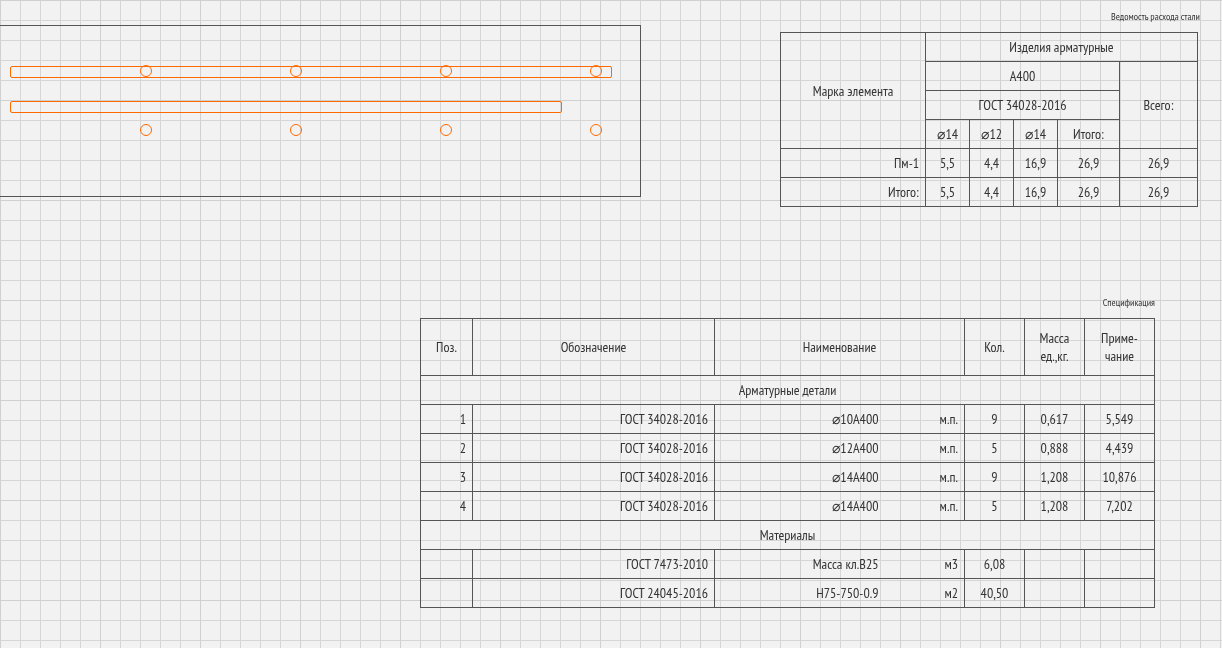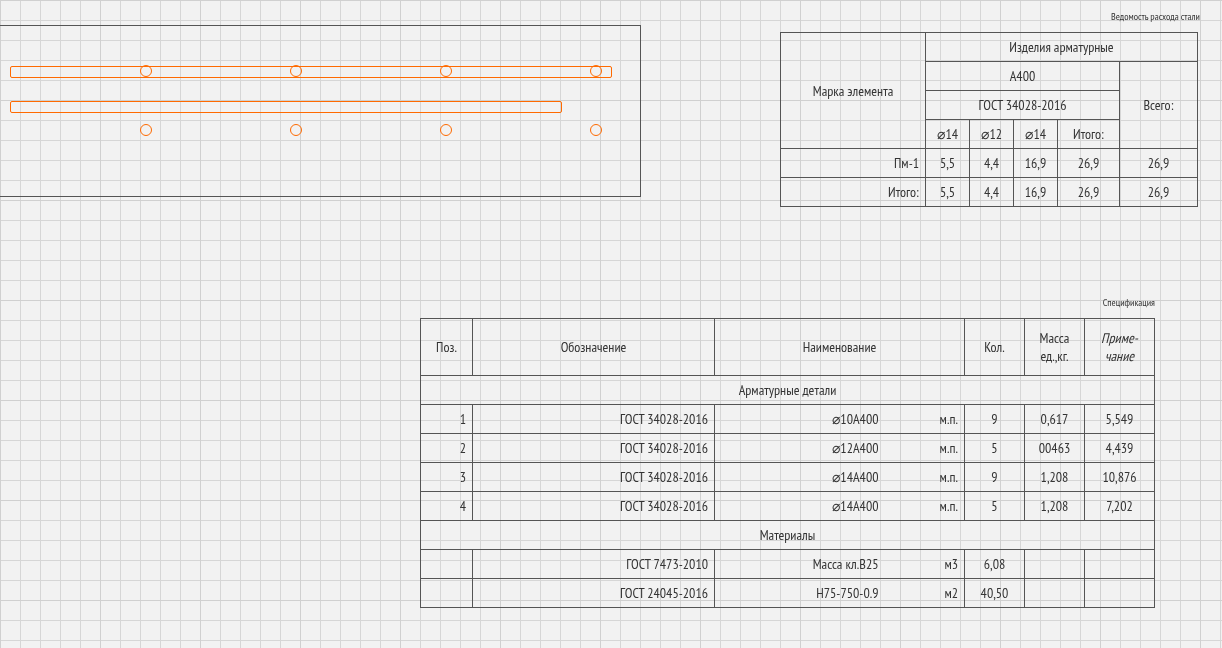--- a/index.html
+++ b/index.html
@@ -146,42 +146,42 @@
       <col style="width:60px">
       <col style="width:70px">
   </colgroup>
   <tbody>
       <tr class="hhdr">
     <td>Поз.</td>
     <td>Обозначение</td>
     <td colspan="2">Наименование</td>
     <td>Кол.</td>
     <td style="white-space:normal;">Масса ед.,кг.</td>
-    <td style="white-space:pre-line;font-style:italic;">Приме-
+    <td style="white-space:pre-line;">Приме-
 чание</td>
   </tr>
   <tr class="h28">
         <td colspan="7">Арматурные детали</td>
       </tr>
   <tr class="h28">
     <td class="left">1</td>
     <td class="left">ГОСТ 34028-2016</td>
     <td class="left" style="border-right:none">⌀10А400</td>
     <td class="left" style="border-left:none">м.п.</td>
     <td>9</td>
     <td>0,617</td>
     <td>5,549</td>
   </tr>
   <tr class="h28">
     <td class="left">2</td>
     <td class="left">ГОСТ 34028-2016</td>
     <td class="left" style="border-right:none">⌀12А400</td>
     <td class="left" style="border-left:none">м.п.</td>
     <td>5</td>
-    <td>00463</td>
+    <td>0,888</td>
     <td>4,439</td>
   </tr>
   <tr class="h28">
     <td class="left">3</td>
     <td class="left">ГОСТ 34028-2016</td>
     <td class="left" style="border-right:none">⌀14А400</td>
     <td class="left" style="border-left:none">м.п.</td>
     <td>9</td>
     <td>1,208</td>
     <td>10,876</td>

